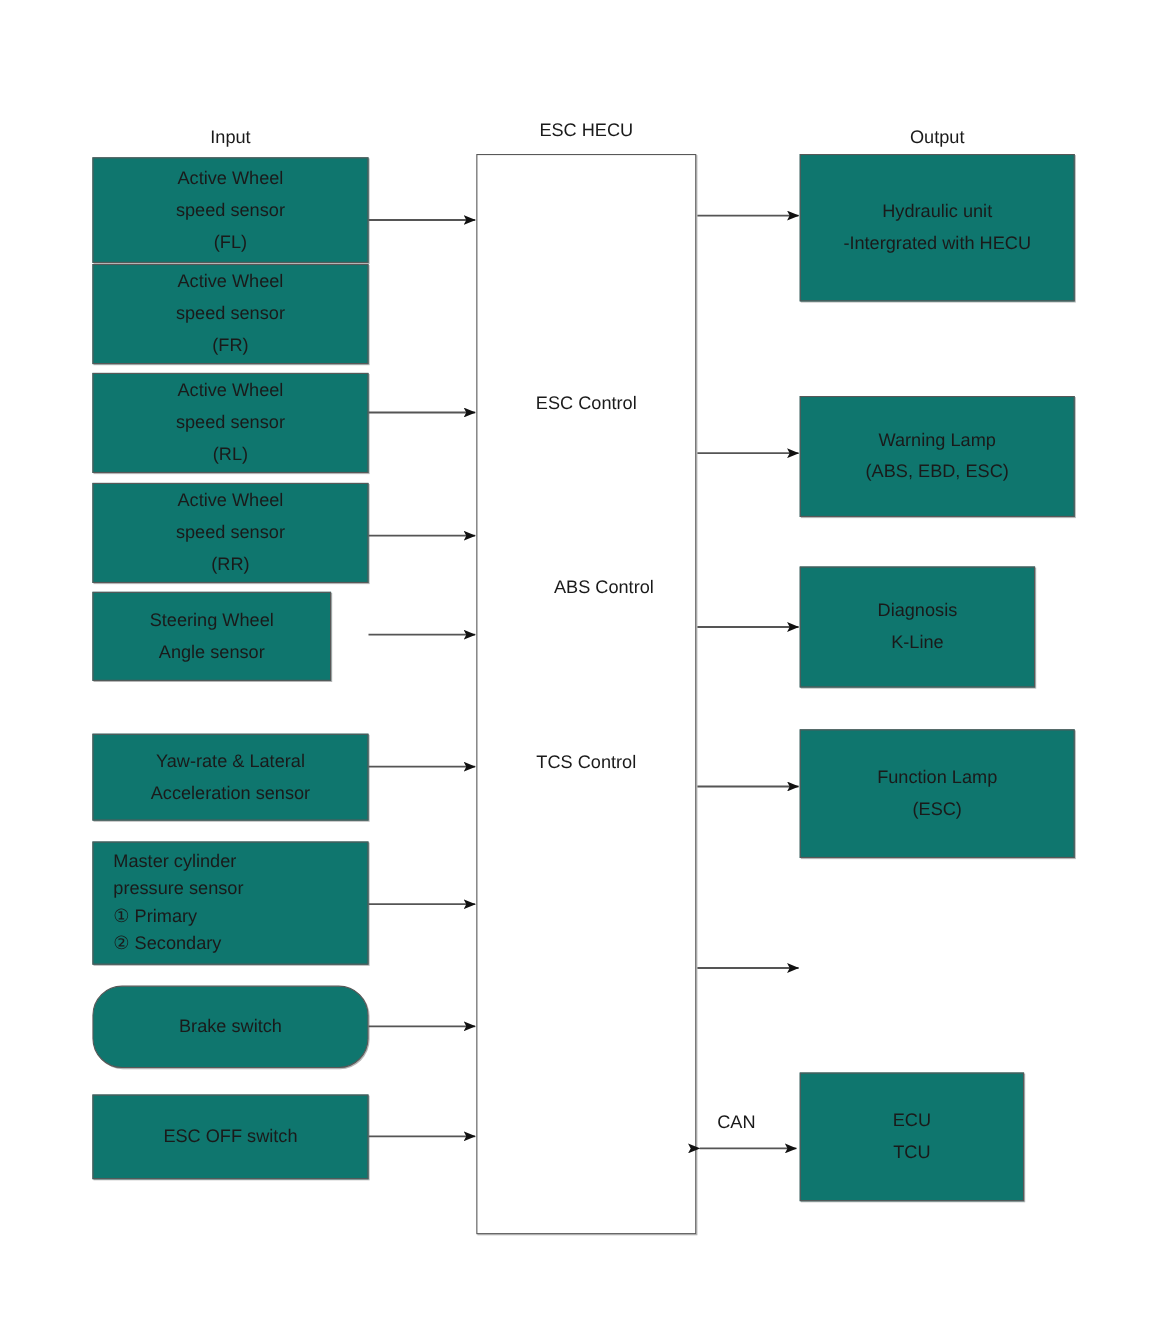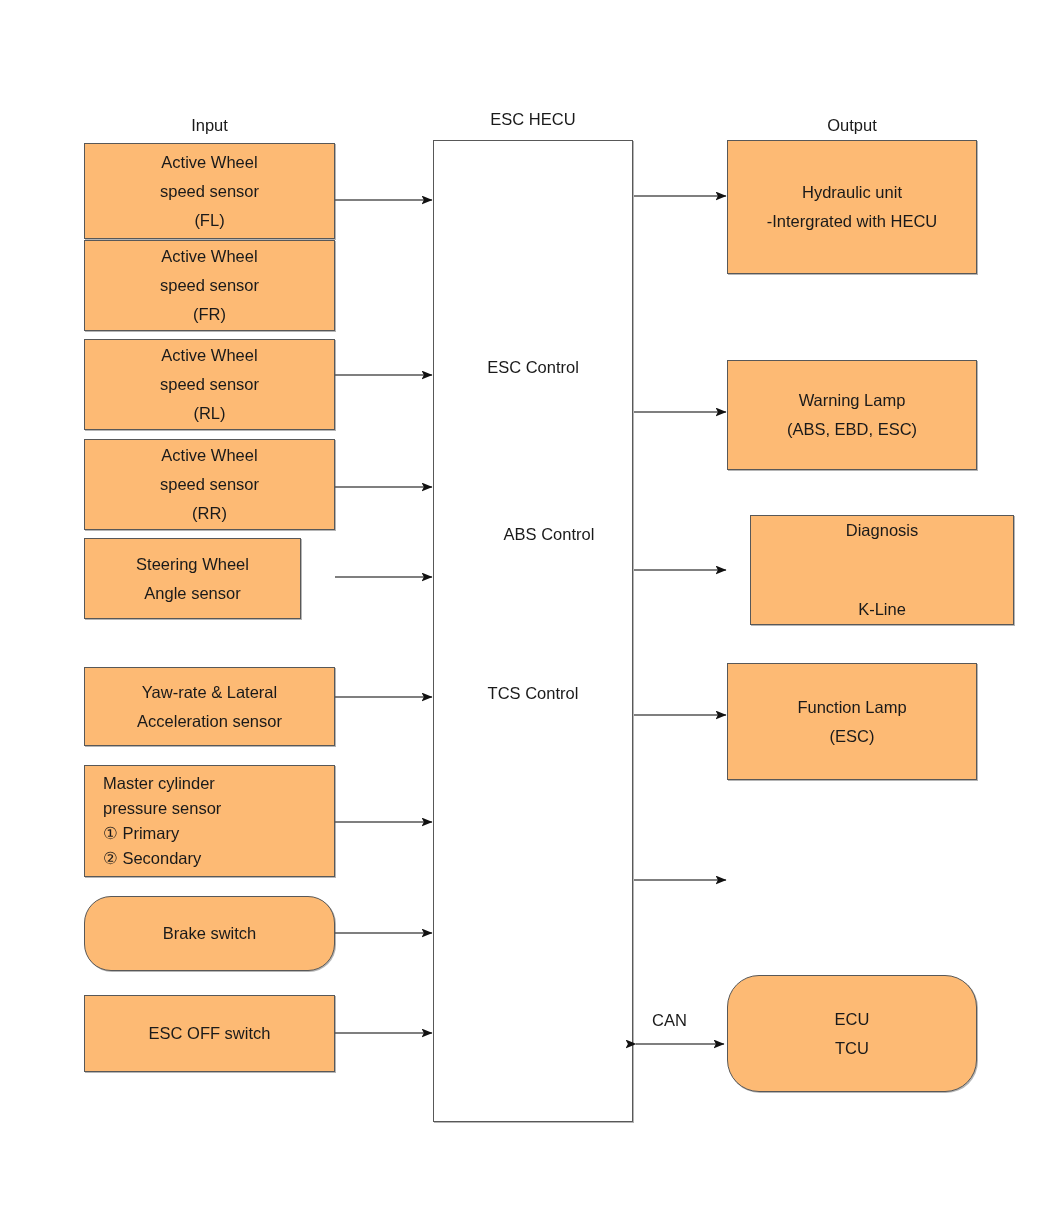--- a/index.html
+++ b/index.html
@@ -25,21 +25,21 @@
     position: absolute;
     font-size: 16.5px;
     text-align: center;
     color: #1a1a1a;
     white-space: nowrap;
   }
   .node-box {
     position: absolute;
     box-sizing: border-box;
     border: 1.5px solid #585858;
-    background: #fdba74;
+    background: #0f766e;
     display: flex;
     flex-direction: column;
     align-items: center;
     justify-content: center;
     box-shadow: 1px 1px 0 0 rgba(120,120,120,0.55);
   }
   .node-box .ln {
     font-size: 16.5px;
     line-height: 29px;
     white-space: nowrap;
@@ -151,32 +151,32 @@
   <div class="node-box" style="left:727px; top:140px; width:250px; height:134px;">
     <div class="ln">Hydraulic unit</div>
     <div class="ln">-Intergrated with HECU</div>
   </div>
 
   <div class="node-box" style="left:727px; top:360px; width:250px; height:110px;">
     <div class="ln">Warning Lamp</div>
     <div class="ln">(ABS, EBD, ESC)</div>
   </div>
 
-  <div class="node-box" style="left:750px; top:515px; width:264px; height:110px;justify-content:space-between;">
+  <div class="node-box" style="left:727px; top:515px; width:214px; height:110px;">
     <div class="ln">Diagnosis</div>
     <div class="ln">K-Line</div>
   </div>
 
   <div class="node-box" style="left:727px; top:663px; width:250px; height:117px;">
     <div class="ln">Function Lamp</div>
     <div class="ln">(ESC)</div>
   </div>
 
 
-  <div class="node-box" style="left:727px; top:975px; width:250px; height:117px;border-radius:32px;">
+  <div class="node-box" style="left:727px; top:975px; width:204px; height:117px;">
     <div class="ln">ECU</div>
     <div class="ln">TCU</div>
   </div>
 
   <div class="can-label" style="left:652px; top:1011px;">CAN</div>
 
   <svg class="wires" viewBox="0 0 1050 1213">
     <defs>
       <marker id="arrowRight" markerWidth="11" markerHeight="9" refX="10.5" refY="4.5" orient="auto" markerUnits="userSpaceOnUse">
         <path d="M0,0 L11,4.5 L0,9 L2.4,4.5 Z" fill="#111111"></path>

